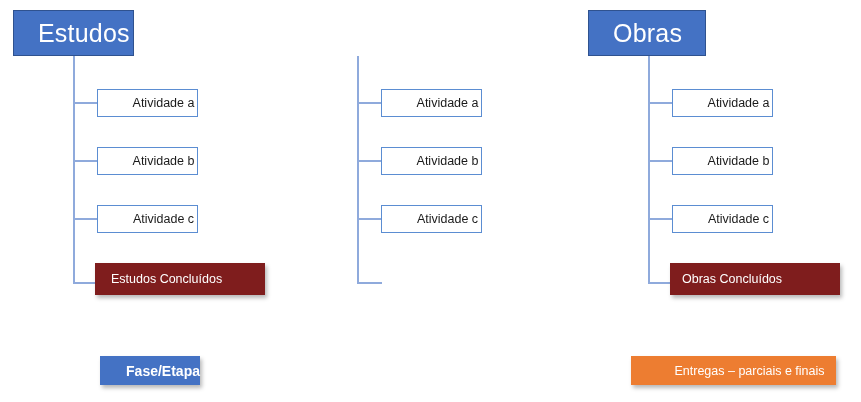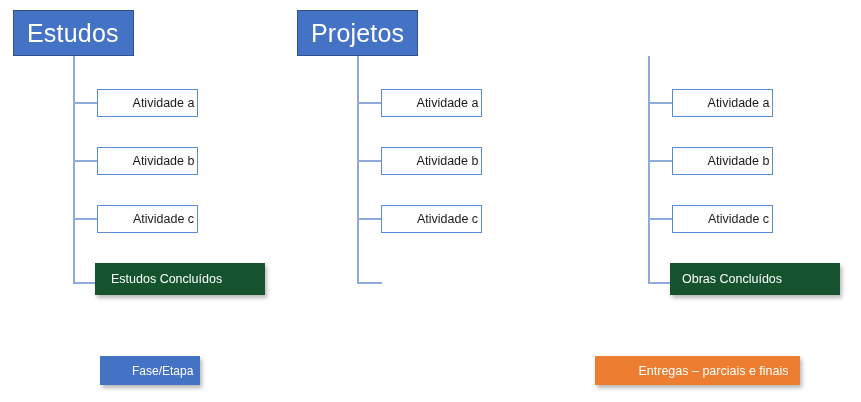--- a/index.html
+++ b/index.html
@@ -34,64 +34,66 @@
     white-space: nowrap;
     padding-left: 32px;
   }
 
   
   .phase-box {
     background: #4472C4;
     border: 1px solid #2F528F;
     color: #ffffff;
     justify-content: flex-start;
-    padding-left: 13px;
+    padding-left: 24px;
     font-size: 25px;
     font-weight: 400;
     letter-spacing: 0.2px;
   }
 
   
   .activity-box {
     background: #ffffff;
     border: 1.6px solid #5B8DD2;
     color: #1a1a1a;
     justify-content: center;
     font-size: 12.5px;
     font-weight: 400;
   }
 
   
   .deliverable-box {
-    background: #14532d;
+    background: #7f1d1d;
     border: none;
     color: #ffffff;
     justify-content: flex-start;
     padding-left: 16px;
     font-size: 12.5px;
     font-weight: 400;
     box-shadow: 2px 3px 4px rgba(0,0,0,0.28);
   }
 
   
   .legend-blue {
     background: #4472C4;
     border: none;
     color: #ffffff;
-    justify-content: flex-start;
-    font-size: 12px;
+    justify-content: flex-end;
+    font-size: 14px;
     box-shadow: 2px 3px 4px rgba(0,0,0,0.28);
+    font-weight: bold;
   }
   .legend-orange {
     background: #ED7D31;
     border: none;
     color: #ffffff;
     justify-content: center;
     font-size: 12.5px;
     box-shadow: 2px 3px 4px rgba(0,0,0,0.28);
+    margin-left: 36px;
   }
 
   
   .conn {
     position: absolute;
     background: #8FAADC;
   }
   .conn-v { width: 1.5px; }
   .conn-h { height: 1.5px; }
 </style>
@@ -119,43 +121,43 @@
   <div class="conn conn-h" style="left:73px; top:218px; width:25px;"></div>
   <div class="node activity-box" style="left:97px; top:205px; width:101px; height:28px;">
     <span>Atividade c</span>
   </div>
 
   <div class="conn conn-h" style="left:73px; top:282px; width:25px;"></div>
   <div class="node deliverable-box" style="left:95px; top:263px; width:170px; height:32px;">
     <span>Estudos Concluídos</span>
   </div>
 
-  <div class="node phase-box" style="left:297px; top:10px; width:121px; height:46px;">
-    <span>Projetos</span>
-  </div>
 
   <div class="conn conn-v" style="left:357px; top:56px; height:228px;"></div>
 
   <div class="conn conn-h" style="left:357px; top:102px; width:25px;"></div>
   <div class="node activity-box" style="left:381px; top:89px; width:101px; height:28px;">
     <span>Atividade a</span>
   </div>
 
   <div class="conn conn-h" style="left:357px; top:160px; width:25px;"></div>
   <div class="node activity-box" style="left:381px; top:147px; width:101px; height:28px;">
     <span>Atividade b</span>
   </div>
 
   <div class="conn conn-h" style="left:357px; top:218px; width:25px;"></div>
   <div class="node activity-box" style="left:381px; top:205px; width:101px; height:28px;">
     <span>Atividade c</span>
   </div>
 
   <div class="conn conn-h" style="left:357px; top:282px; width:25px;"></div>
 
+  <div class="node phase-box" style="left:588px; top:10px; width:118px; height:46px;">
+    <span>Obras</span>
+  </div>
 
   <div class="conn conn-v" style="left:648px; top:56px; height:228px;"></div>
 
   <div class="conn conn-h" style="left:648px; top:102px; width:25px;"></div>
   <div class="node activity-box" style="left:672px; top:89px; width:101px; height:28px;">
     <span>Atividade a</span>
   </div>
 
   <div class="conn conn-h" style="left:648px; top:160px; width:25px;"></div>
   <div class="node activity-box" style="left:672px; top:147px; width:101px; height:28px;">

